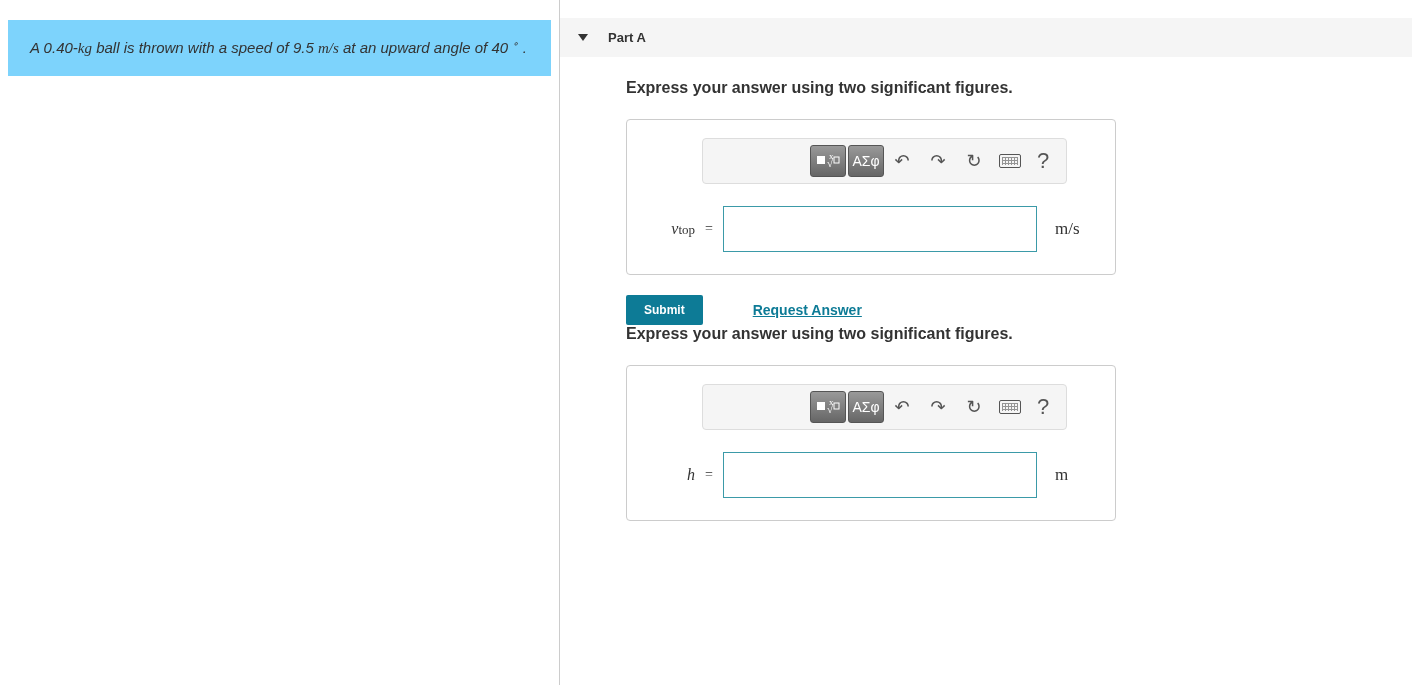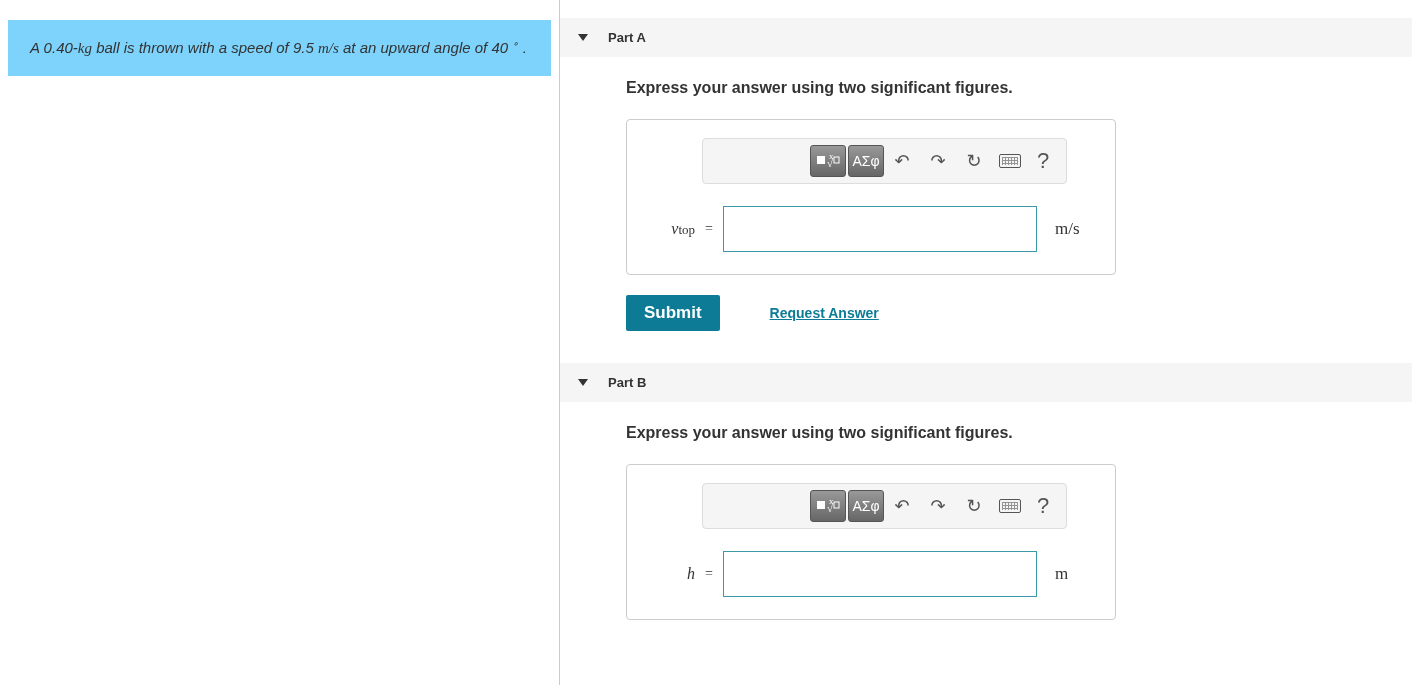--- a/index.html
+++ b/index.html
@@ -174,21 +174,21 @@
       display: flex;
       align-items: center;
       gap: 22px;
       margin-top: 20px;
     }
     .submit-btn {
       background: #0d7b96;
       color: #fff;
       border: none;
       padding: 8px 18px;
-      font-size: 17px;
+      font-size: 12px;
       font-weight: bold;
       border-radius: 2px;
       cursor: pointer;
     }
     .request-link {
       color: #0d7b96;
       font-weight: bold;
       font-size: 14px;
       text-decoration: underline;
       cursor: pointer;
@@ -273,24 +273,20 @@
         <span class="unit-label">m/s</span>
       </div>
     </div>
 
     <div class="action-row">
       <button class="submit-btn">Submit</button>
       <span class="request-link">Request Answer</span>
     </div>
   </div>
 
-  <div class="part-header part-header-b">
-    <div class="caret-down"></div>
-    <div class="part-title">Part B</div>
-  </div>
 
   <div class="part-content">
     <div class="instruction">Express your answer using two significant figures.</div>
 
     <div class="answer-box">
       <div class="toolbar">
         <div class="tb-group">
           <div class="tb-btn">
             <span class="tb-templates-icon">
               <svg width="24" height="16" viewBox="0 0 24 16">

